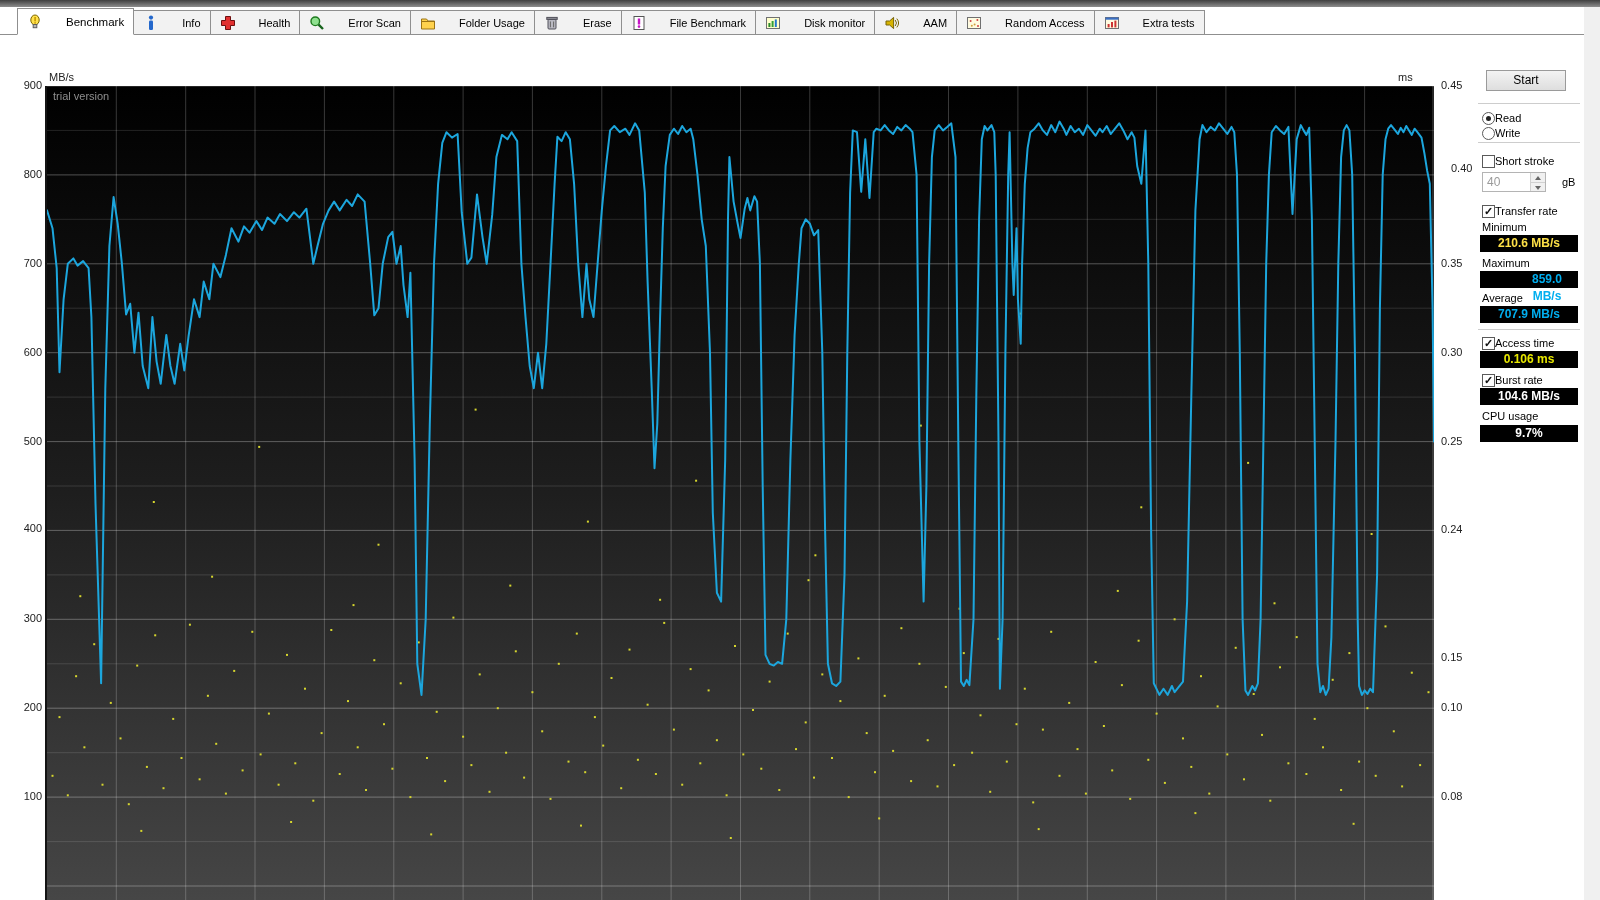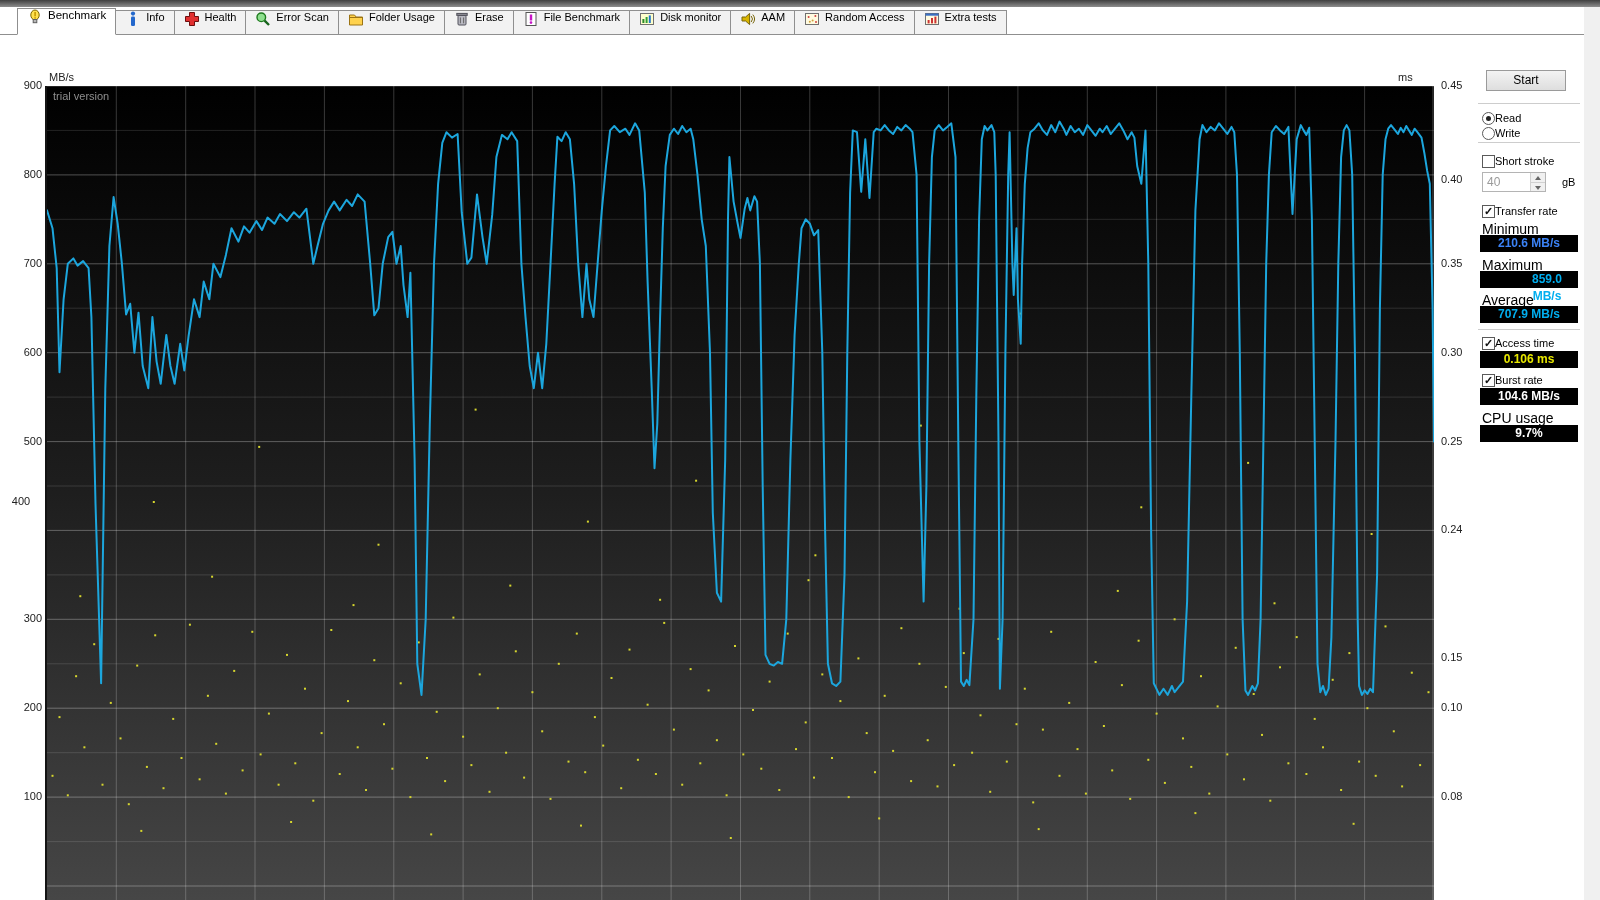--- a/index.html
+++ b/index.html
@@ -8,21 +8,21 @@
   #screen { position:relative; width:1600px; height:900px; background:#ffffff; }
 
   
   .top-strip { position:absolute; left:0; top:0; width:1600px; height:7px;
     background:linear-gradient(#3f3f3f,#8d8d8d); }
 
   
   .tabbar { position:absolute; left:0; top:9px; width:1600px; height:26px;
     display:flex; align-items:flex-end; padding-left:17px;
     border-bottom:1px solid #8f8f8f; background:#fff; }
-  .tab { display:flex; gap:5px; height:24px; padding:0 9px;
+  .tab { display:flex; align-items:center; gap:23px; height:24px; padding:0 9px;
     border:1px solid #8f8f8f; border-bottom:none; margin-right:-1px;
     background:#f2f2f2; font-size:11px; color:#000; white-space:nowrap;
     position:relative; cursor:default; }
   .tab.active { background:#fff; height:27px; z-index:3; margin-bottom:-1px;
     border-bottom:1px solid #fff; font-size:11.5px; }
   .tab .ticon { width:16px; height:16px; display:inline-block; flex:0 0 16px; }
   .tab .ticon svg { width:16px; height:16px; display:block; }
 
   
   #chart-wrap { position:absolute; left:47px; top:86px; width:1387px; height:814px; }
@@ -60,21 +60,21 @@
     display:flex; }
   .spinval { flex:1; font-size:12px; color:#9a9a9a; padding:2px 0 0 4px; }
   .spinbtns { width:15px; display:flex; flex-direction:column; border-left:1px solid #d0d0d0; }
   .spinbtn { flex:1; background:#f0f0f0; position:relative; }
   .spinbtn + .spinbtn { border-top:1px solid #d0d0d0; }
   .spinbtn::after { content:""; position:absolute; left:4px; border-left:3px solid transparent;
     border-right:3px solid transparent; }
   .spinbtn.up::after   { top:3px; border-bottom:4px solid #666; }
   .spinbtn.down::after { top:3px; border-top:4px solid #666; }
   .unit-label { font-size:11px; color:#000; }
-  .stat-label { position:absolute; left:4px; font-size:14px; color:#000; }
+  .stat-label { position:absolute; left:4px; font-size:11px; color:#000; }
   .stat-box { position:absolute; left:2px; width:98px; height:17px; background:#000;
     font-size:12px; font-weight:bold; text-align:center; line-height:17px; }
 
   .right-edge { position:absolute; left:1584px; top:7px; width:16px; height:893px;
     background:#f0f0f0; }
 </style>
 </head>
 <body>
 
 <div id="screen">
@@ -443,26 +443,26 @@
         <polyline points="0.0,124.4 5.5,142.2 9.7,182.2 12.5,286.2 16.6,213.3 20.8,177.8 26.4,172.4 30.5,179.6 36.1,175.1 41.6,182.2 44.4,231.1 48.5,417.8 54.1,597.3 58.3,302.2 62.4,160.0 66.6,111.1 70.7,137.8 74.9,177.8 79.1,228.4 83.2,217.8 87.4,266.7 91.5,226.7 95.7,280.0 101.3,302.2 105.4,231.1 109.6,275.6 113.7,297.8 119.3,248.9 123.4,280.0 127.6,297.8 133.2,257.8 137.3,284.4 141.5,250.7 147.0,213.3 152.6,231.1 156.7,195.6 162.3,213.3 166.4,177.8 173.4,191.1 178.9,168.9 184.5,142.2 191.4,155.6 197.0,140.4 202.5,146.7 209.4,135.1 215.0,144.0 220.5,131.6 227.5,137.8 233.0,128.0 240.0,135.1 246.9,126.2 252.4,131.6 259.4,122.7 266.3,177.8 270.5,160.0 276.0,137.8 281.6,124.4 287.1,115.6 292.7,124.4 299.6,113.8 305.1,120.0 310.7,108.4 317.6,115.6 323.2,177.8 327.3,229.3 331.5,222.2 335.7,177.8 341.2,151.1 345.4,145.8 349.5,177.8 353.7,160.0 356.5,199.1 360.6,231.1 363.4,186.7 367.6,373.3 370.3,577.8 374.5,608.9 378.7,533.3 382.8,337.8 387.0,177.8 391.1,97.8 395.3,56.9 399.5,46.2 405.0,51.6 410.6,48.0 414.7,126.2 420.3,177.8 424.4,171.6 430.0,108.4 435.5,151.1 439.7,177.8 445.2,128.9 449.4,71.1 454.9,48.9 460.5,53.3 464.6,46.2 470.2,55.1 474.4,177.8 478.5,231.1 482.7,280.0 486.8,302.2 491.0,266.7 495.2,302.2 499.3,257.8 503.5,177.8 507.6,97.8 510.4,50.7 514.6,55.1 518.7,46.2 522.9,53.3 527.1,97.8 531.2,177.8 535.4,231.1 539.5,177.8 542.3,213.3 546.5,231.1 550.6,177.8 554.8,124.4 559.0,80.0 563.1,44.4 567.3,40.0 572.8,46.2 578.4,42.7 582.5,48.9 588.1,37.3 592.2,44.4 597.8,106.7 600.6,195.6 604.7,302.2 607.5,382.2 610.3,337.8 613.1,231.1 615.8,142.2 618.6,80.0 622.8,48.9 626.9,42.7 631.1,48.0 635.2,40.0 639.4,46.2 643.6,42.7 646.3,53.3 650.5,88.9 654.7,133.3 658.8,160.0 663.0,266.7 665.8,426.7 669.9,506.7 674.1,515.6 678.2,373.3 681.0,133.3 682.4,71.1 686.6,115.6 690.7,137.8 693.5,152.0 697.7,122.7 700.4,112.0 703.2,124.4 707.4,110.2 710.1,115.6 712.9,177.8 715.7,400.0 718.5,568.9 722.6,577.8 726.8,579.6 730.9,576.0 735.1,577.8 739.3,533.3 743.4,373.3 747.6,248.9 751.8,177.8 754.5,142.2 758.7,133.3 762.9,137.8 767.0,149.3 771.2,144.0 775.3,266.7 778.1,444.4 780.9,577.8 785.0,597.3 789.2,600.0 793.4,595.6 797.5,488.9 800.3,266.7 803.1,106.7 805.8,44.4 810.0,46.2 814.2,105.8 818.3,53.3 822.5,112.0 826.7,46.2 829.4,42.7 833.6,44.4 837.7,39.1 841.9,44.4 846.1,48.0 850.2,40.9 854.4,44.4 858.6,39.1 862.7,42.7 865.5,46.2 869.6,88.9 872.4,355.6 876.6,515.6 879.4,400.0 882.1,177.8 884.9,71.1 887.7,44.4 891.8,39.1 896.0,44.4 900.2,40.9 904.3,37.3 908.5,71.1 911.3,355.6 914.0,595.6 916.8,600.0 919.6,593.8 922.4,599.1 926.5,533.3 929.3,311.1 932.1,133.3 934.8,53.3 937.6,40.0 940.4,44.4 944.5,39.1 947.3,46.2 948.7,88.9 951.5,355.6 952.9,602.7 955.6,533.3 958.4,266.7 961.2,88.9 962.6,46.2 965.4,177.8 966.7,208.9 969.5,142.2 970.9,213.3 973.7,257.8 975.1,177.8 977.8,97.8 980.6,62.2 983.4,46.2 987.5,42.7 991.7,37.3 995.9,44.4 1000.0,48.9 1004.2,39.1 1008.3,46.2 1012.5,35.6 1016.7,42.7 1019.4,48.9 1023.6,40.0 1027.8,46.2 1031.9,42.7 1036.1,48.9 1040.3,39.1 1044.4,44.4 1048.6,49.8 1052.7,42.7 1055.5,46.2 1059.7,40.0 1063.8,48.0 1068.0,42.7 1072.2,37.3 1076.3,44.4 1080.5,53.3 1084.6,46.2 1087.4,51.6 1090.2,80.0 1094.3,97.8 1098.5,44.4 1101.3,177.8 1104.1,444.4 1106.8,597.3 1112.4,608.9 1116.5,602.7 1120.7,608.9 1124.9,600.0 1127.6,606.2 1131.8,600.9 1136.0,595.6 1140.1,515.6 1144.3,311.1 1148.4,124.4 1152.6,53.3 1155.4,39.1 1159.5,46.2 1163.7,40.9 1167.9,44.4 1172.0,37.3 1176.2,42.7 1180.3,48.0 1184.5,40.9 1187.3,46.2 1190.0,88.9 1192.8,266.7 1195.6,533.3 1198.4,604.4 1201.1,608.9 1205.3,600.0 1208.1,604.4 1210.9,597.3 1213.6,533.3 1216.4,355.6 1219.2,177.8 1221.9,88.9 1224.7,46.2 1228.9,40.0 1233.0,44.4 1237.2,48.0 1241.4,40.9 1245.5,128.0 1249.7,53.3 1253.8,39.1 1256.6,44.4 1259.4,48.9 1262.2,41.8 1264.9,133.3 1267.7,355.6 1270.5,577.8 1273.3,606.2 1276.0,600.0 1278.8,608.9 1281.6,602.7 1284.4,551.1 1288.5,355.6 1291.3,177.8 1294.1,71.1 1296.8,44.4 1299.6,39.1 1302.4,44.4 1305.2,88.9 1307.9,266.7 1310.7,533.3 1312.1,600.0 1314.9,608.9 1317.6,604.4 1320.4,608.0 1323.2,602.7 1326.0,606.2 1330.1,488.9 1332.9,222.2 1335.7,88.9 1338.5,53.3 1341.2,42.7 1344.0,39.1 1348.2,44.4 1350.9,48.0 1353.7,41.8 1356.5,46.2 1359.3,40.0 1362.0,44.4 1364.8,48.9 1367.6,42.7 1370.4,46.2 1374.5,51.6 1377.3,66.7 1380.1,84.4 1382.8,97.8 1385.6,222.2 1387.0,355.6" fill="none" stroke="#1ca6dd" stroke-width="2" stroke-linejoin="round" stroke-linecap="round"></polyline>
       </svg>
     </div>
 
   <div id="axis-ticks">
       <span class="tick-label tick-left" style="top: 79px;">900</span>
       <span class="tick-label tick-left" style="top: 167.889px;">800</span>
       <span class="tick-label tick-left" style="top: 256.778px;">700</span>
       <span class="tick-label tick-left" style="top: 345.667px;">600</span>
       <span class="tick-label tick-left" style="top: 434.556px;">500</span>
-      <span class="tick-label tick-left" style="top: 495px; text-align: center;">400</span>
+      <span class="tick-label tick-left" style="top: 522px;">400</span>
       <span class="tick-label tick-left" style="top: 612.333px;">300</span>
       <span class="tick-label tick-left" style="top: 701.222px;">200</span>
       <span class="tick-label tick-left" style="top: 790.111px;">100</span>
       <span class="tick-label tick-right" style="top: 79px;">0.45</span>
-      <span class="tick-label tick-right" style="top: 173px;">0.40</span>
+      <span class="tick-label tick-right" style="top: 162px; margin-left: 10px;">0.40</span>
       <span class="tick-label tick-right" style="top: 256.778px;">0.35</span>
       <span class="tick-label tick-right" style="top: 345.667px;">0.30</span>
       <span class="tick-label tick-right" style="top: 434.556px;">0.25</span>
       <span class="tick-label tick-right" style="top: 523.444px;">0.24</span>
       <span class="tick-label tick-right" style="top: 612.333px; margin-top: 39px;">0.15</span>
       <span class="tick-label tick-right" style="top: 701.222px;">0.10</span>
       <span class="tick-label tick-right" style="top: 790.111px;">0.08</span>
     </div>
 
   <div class="panel">
@@ -493,21 +493,21 @@
       </span>
       <span class="unit-label">gB</span>
     </div>
 
     <div class="check-row" style="top:134px">
       <span class="cbox chk"></span>
       <span>Transfer rate</span>
     </div>
 
     <div class="stat-label" style="top:151px">Minimum</div>
-    <div class="stat-box" style="top: 165px; color: #3b82f6;">210.6 MB/s</div>
+    <div class="stat-box" style="top: 165px; color: #fde047;">210.6 MB/s</div>
     <div class="stat-label" style="top:187px">Maximum</div>
     <div class="stat-box" style="top: 201px; color: rgb(0, 174, 239); padding-left: 36px;">859.0 MB/s</div>
     <div class="stat-label" style="top:222px">Average</div>
     <div class="stat-box" style="top: 236px; color: rgb(0, 174, 239);">707.9 MB/s</div>
 
     <div class="sep" style="top:259px"></div>
 
     <div class="check-row" style="top:266px">
       <span class="cbox chk"></span>
       <span>Access time</span>

